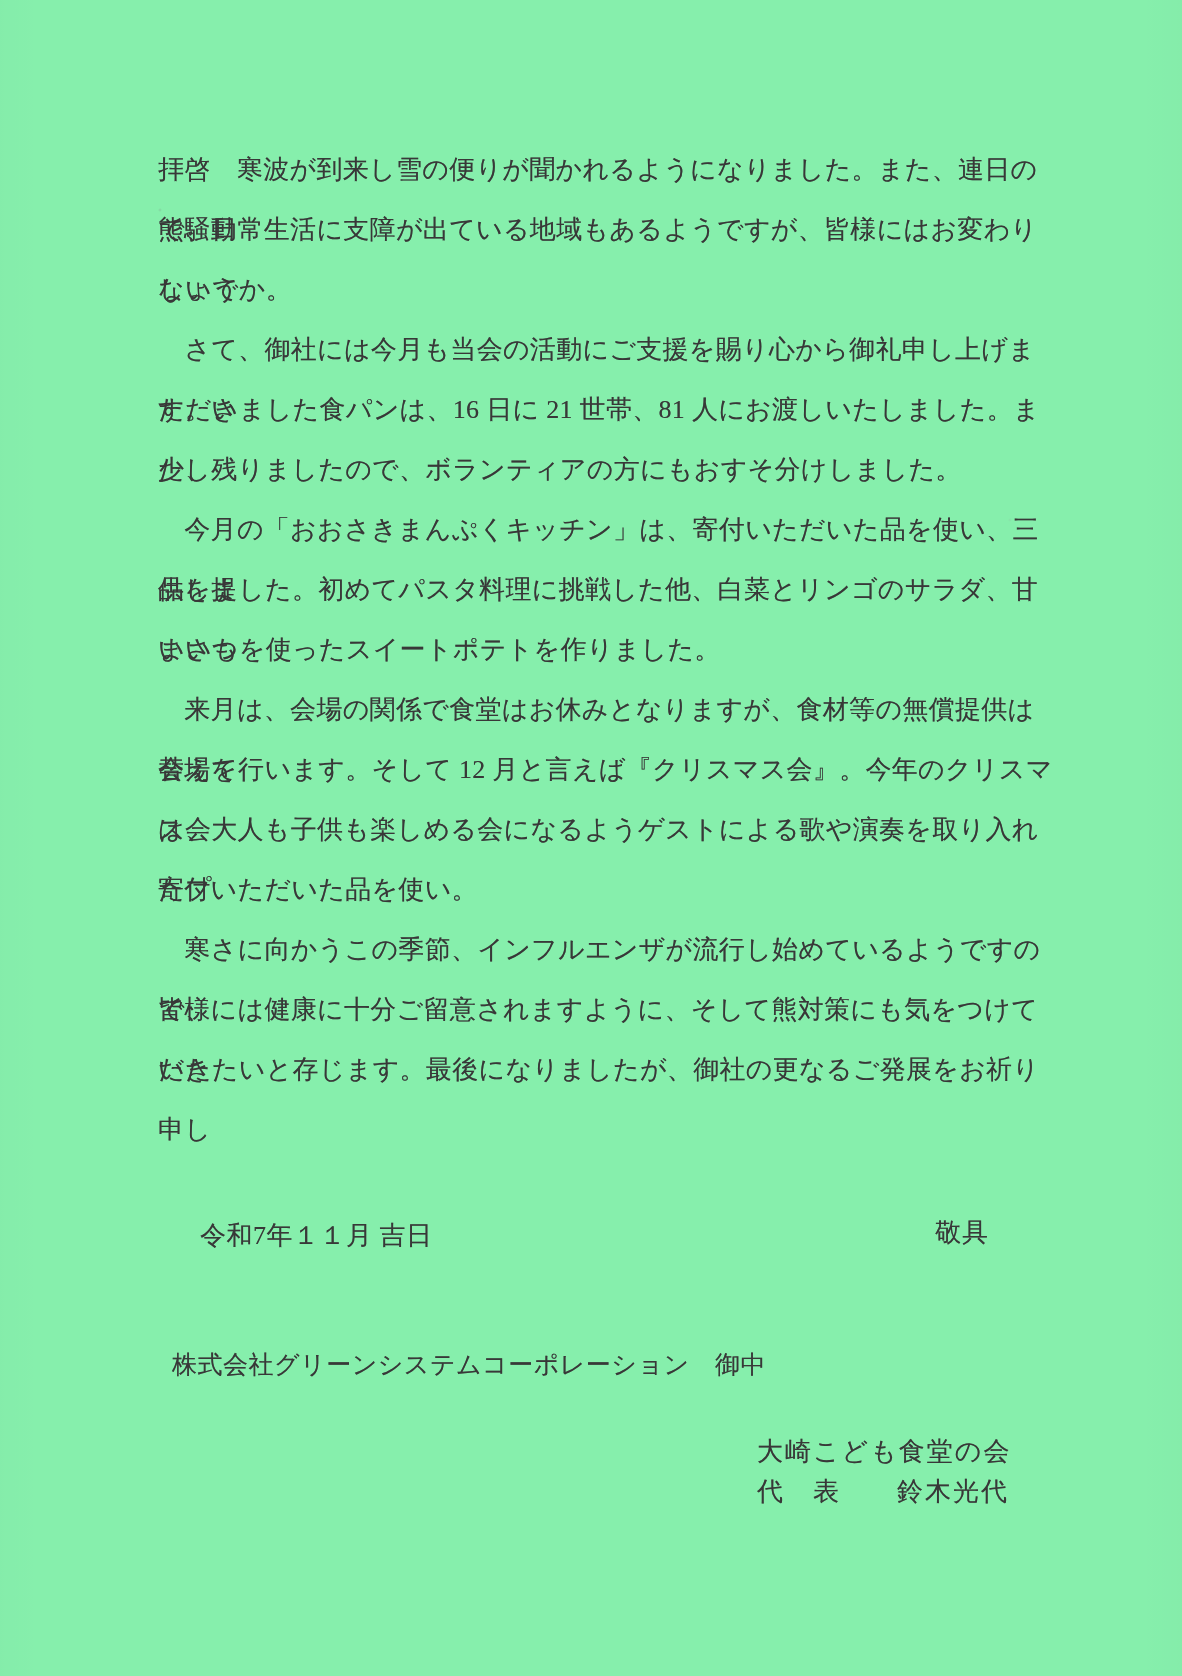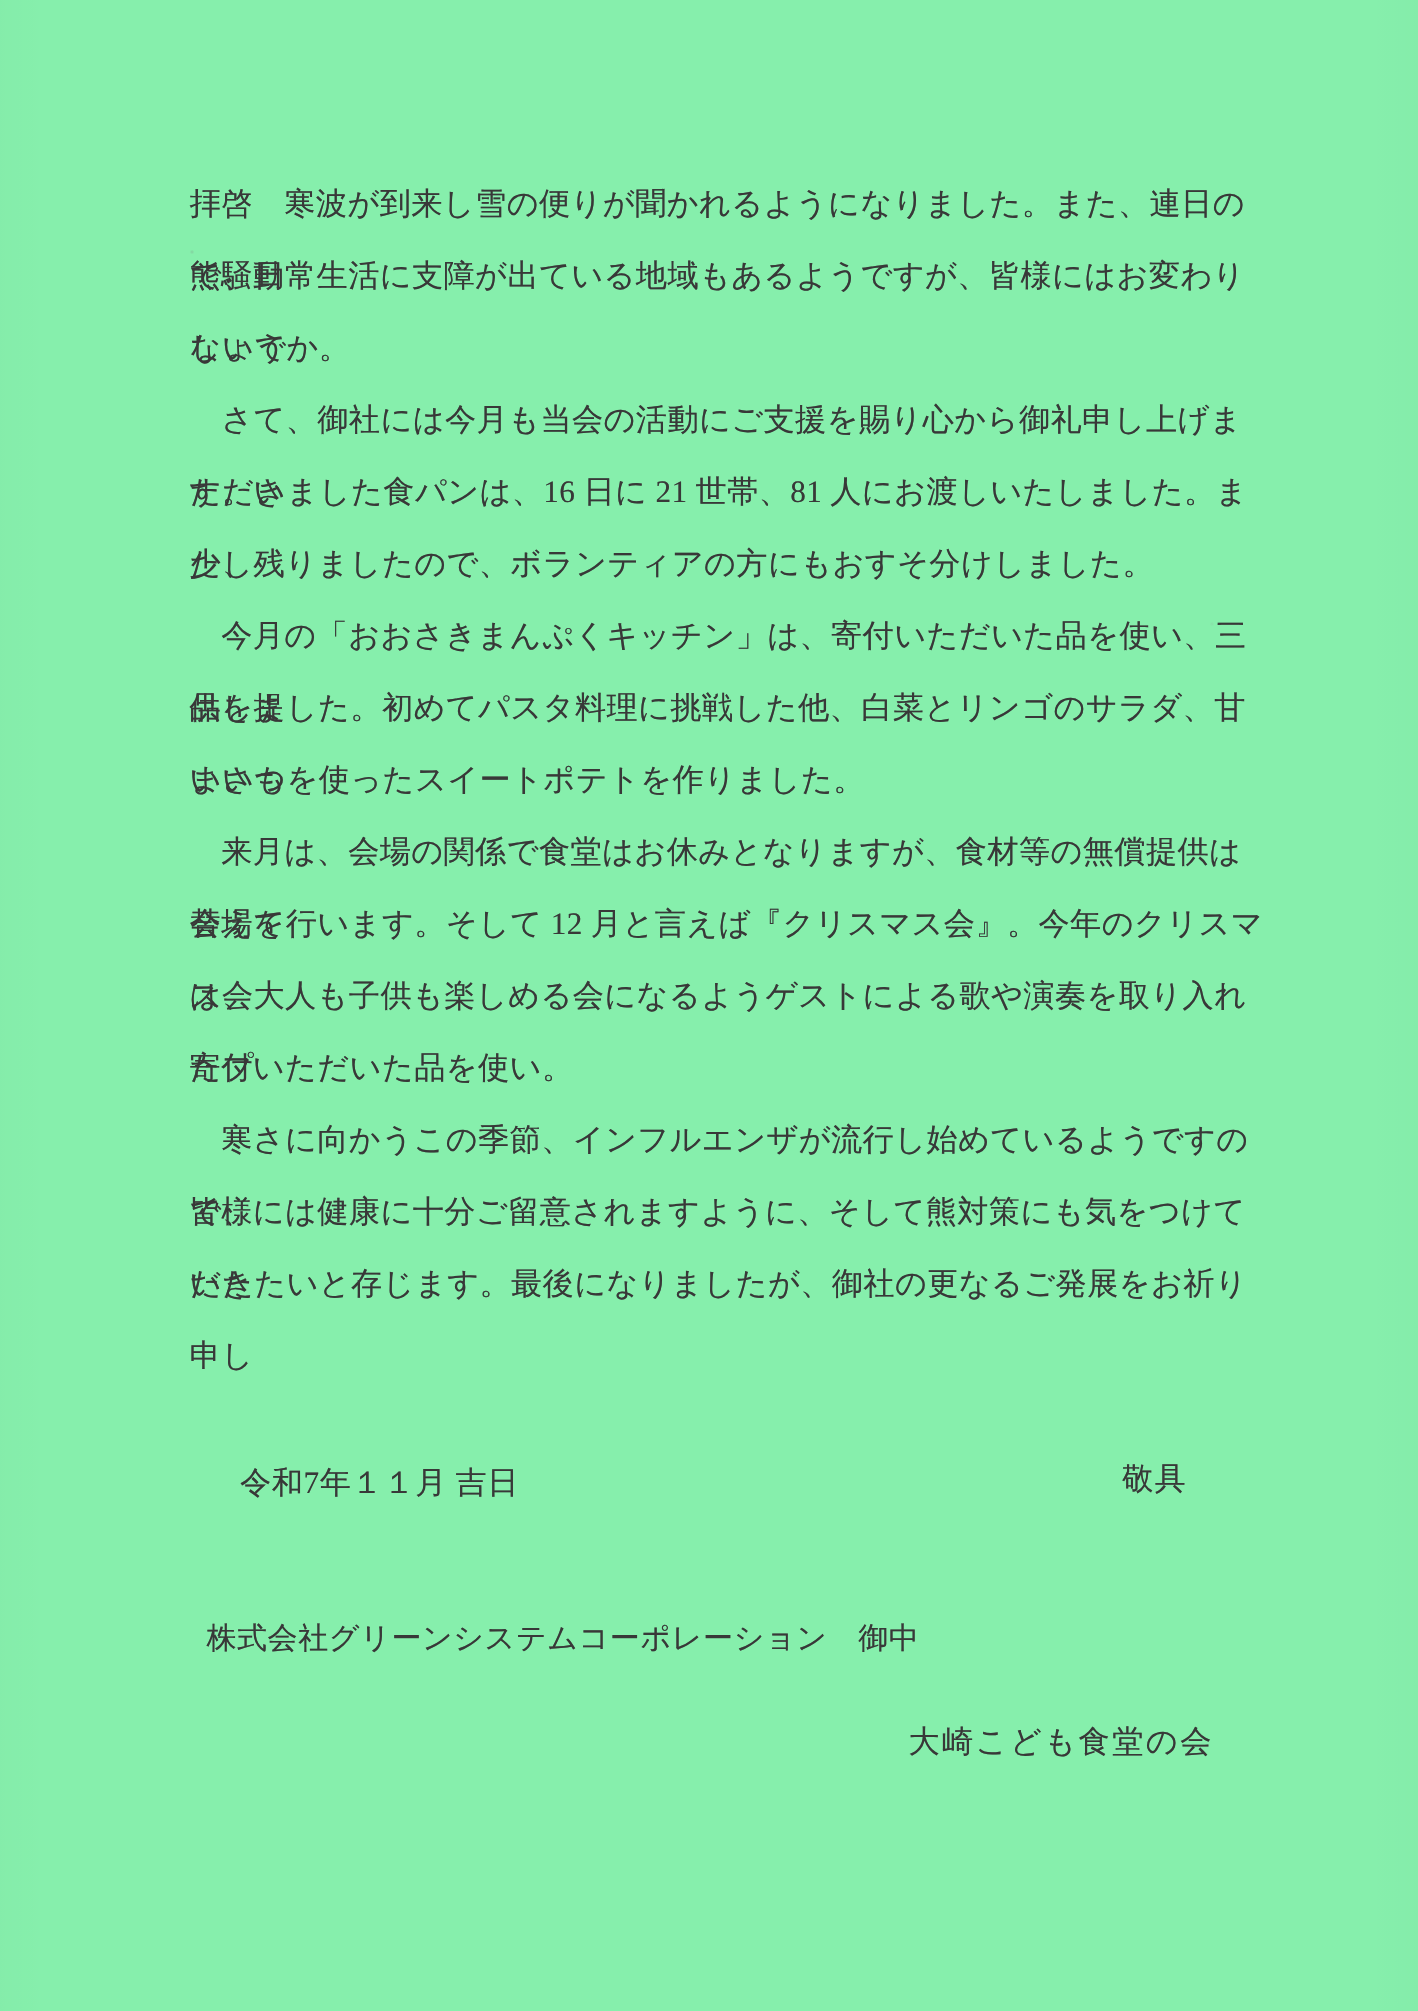--- a/index.html
+++ b/index.html
@@ -108,14 +108,15 @@
     </div>
 
   <div class="closing">敬具</div>
 
   <div class="date-line">令和7年１１月 吉日</div>
 
   <div class="recipient-line">株式会社グリーンシステムコーポレーション　御中</div>
 
   <div class="sender-block">
     <div class="sender-org">大崎こども食堂の会</div>
+    <div class="sender-rep">代　表　　鈴木光代</div>
   </div>
 </div>
 
 </body></html>

